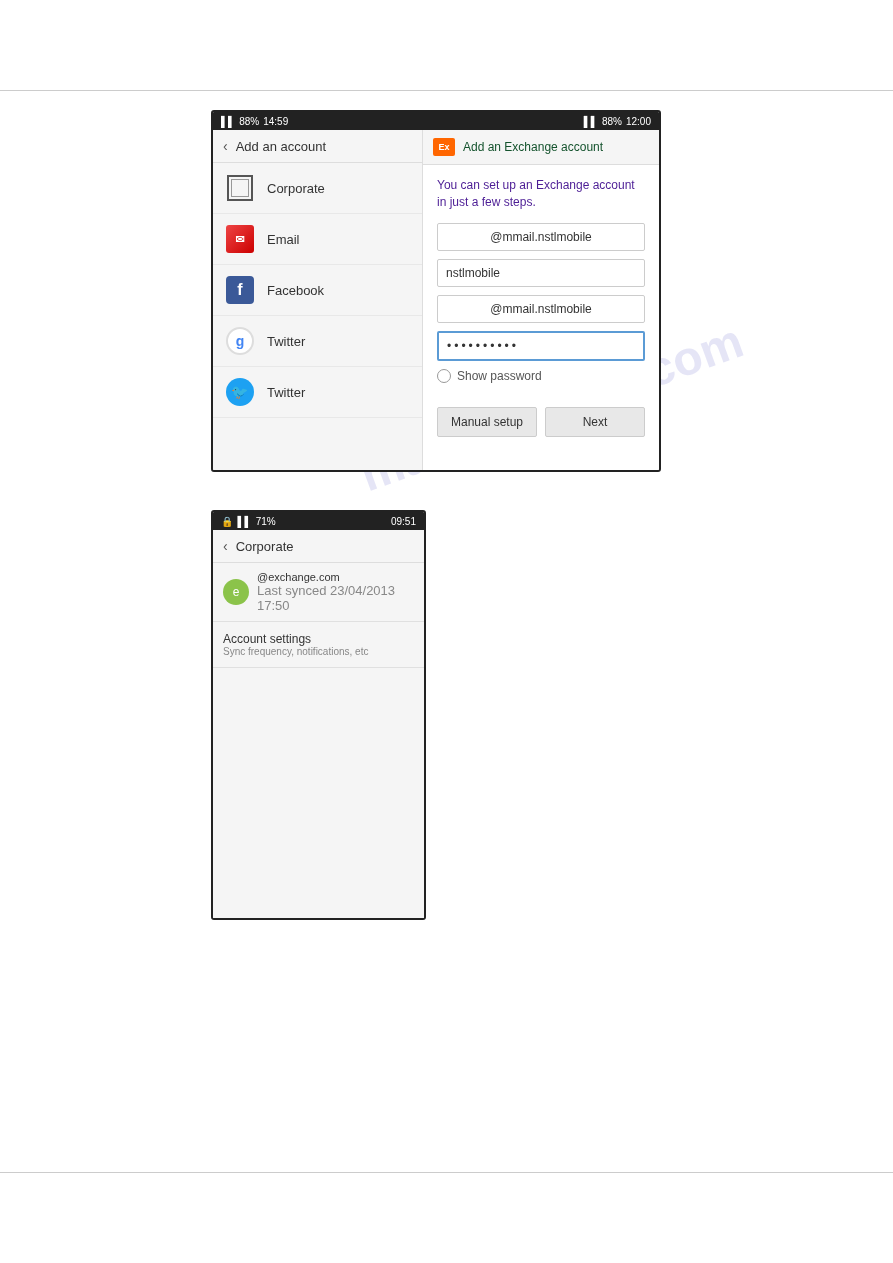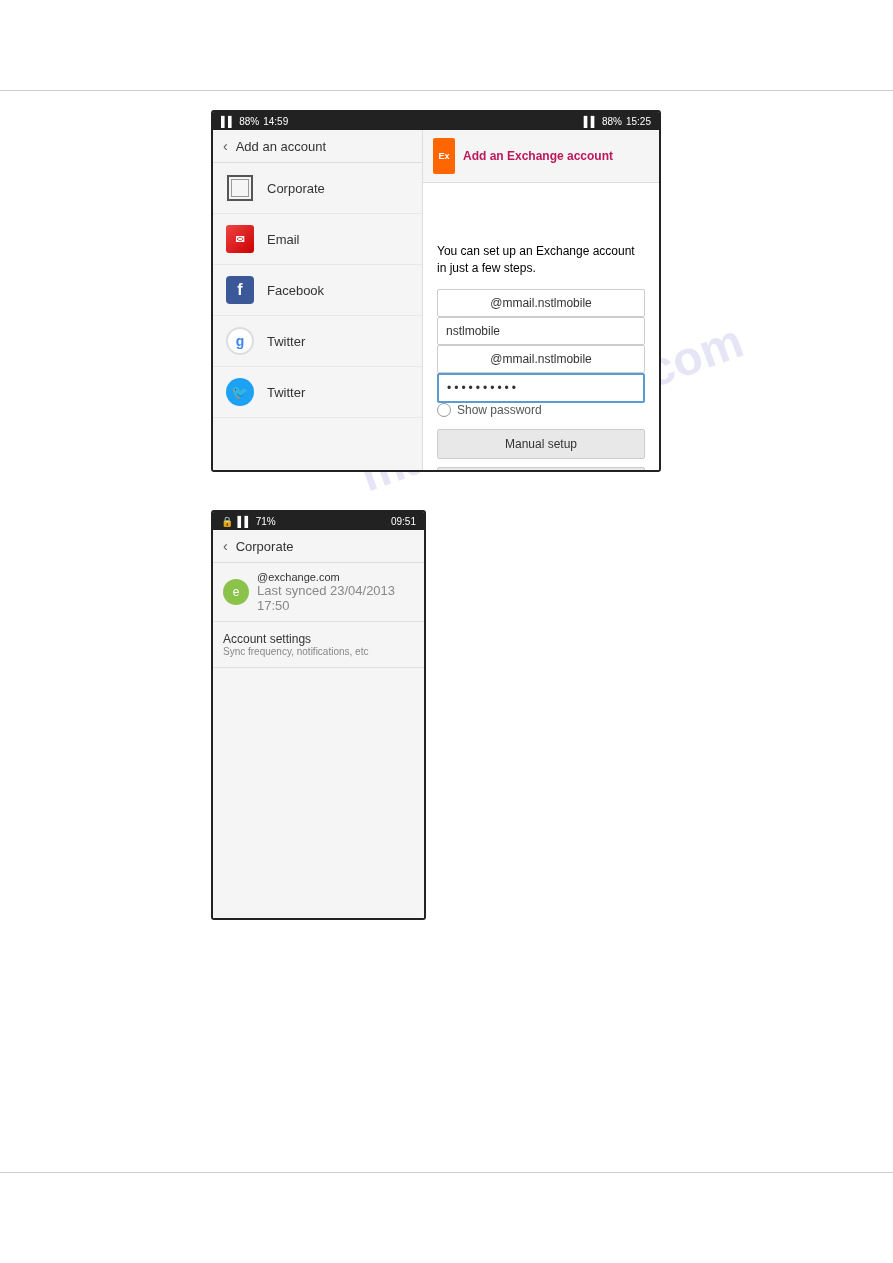--- a/index.html
+++ b/index.html
@@ -190,93 +190,92 @@
 
     .right-header {
       display: flex;
       align-items: center;
       padding: 8px 10px;
       border-bottom: 1px solid #ddd;
       background: #f5f5f5;
     }
     .exchange-icon {
       width: 22px;
-      height: 36px;
+      height: 18px;
       margin-right: 8px;
       background: #ff6600;
       border-radius: 2px;
       display: flex;
       align-items: center;
       justify-content: center;
       color: white;
       font-size: 9px;
       font-weight: bold;
     }
     .right-header-title {
       font-size: 12px;
-      color: #be185d;
-      font-weight: 700;
+      color: #14532d;
+      font-weight: 400;
     }
 
     .right-content {
       padding: 12px 14px;
     }
     .right-description {
       font-size: 12px;
-      color: #000000;
+      color: #4c1d95;
       margin-bottom: 12px;
       line-height: 1.4;
-      margin-top: 48px;
     }
 
     .form-field {
       width: 100%;
       border: 1px solid #ccc;
       border-radius: 2px;
       padding: 6px 8px;
       font-size: 12px;
+      margin-bottom: 8px;
       color: #333;
       text-align: center;
       background: #fff;
     }
     .form-field-left {
       text-align: left;
     }
     .form-field-active {
       border-color: #5b9bd5;
       border-width: 2px;
     }
 
     .password-dots {
       letter-spacing: 3px;
       color: #333;
     }
 
     .show-password-row {
       display: flex;
       align-items: flex-end;
-      margin-bottom: 12px;
+      margin-bottom: 24px;
     }
     .radio-circle {
       width: 14px;
       height: 14px;
       border: 1px solid #999;
       border-radius: 50%;
       margin-right: 6px;
       flex-shrink: 0;
     }
     .show-password-label {
       font-size: 12px;
       color: #555;
     }
 
     .button-row {
       display: flex;
       gap: 8px;
-      flex-direction: column;
     }
     .btn-manual {
       flex: 1;
       padding: 7px 0;
       font-size: 12px;
       background: #e8e8e8;
       border: 1px solid #ccc;
       border-radius: 2px;
       text-align: center;
       color: #333;
@@ -429,21 +428,21 @@
 
   <div class="status-bar">
     <div class="status-bar-left">
       <span>▌▌</span>
       <span>88%</span>
       <span>14:59</span>
     </div>
     <div class="status-bar-right">
       <span>▌▌</span>
       <span>88%</span>
-      <span>15:25</span>
+      <span>12:00</span>
     </div>
   </div>
 
   <div class="screen1-body">
 
     <div class="left-panel">
       <div class="left-header">
         <span class="back-arrow">‹</span>
         <span class="left-header-title">Add an account</span>
       </div>

